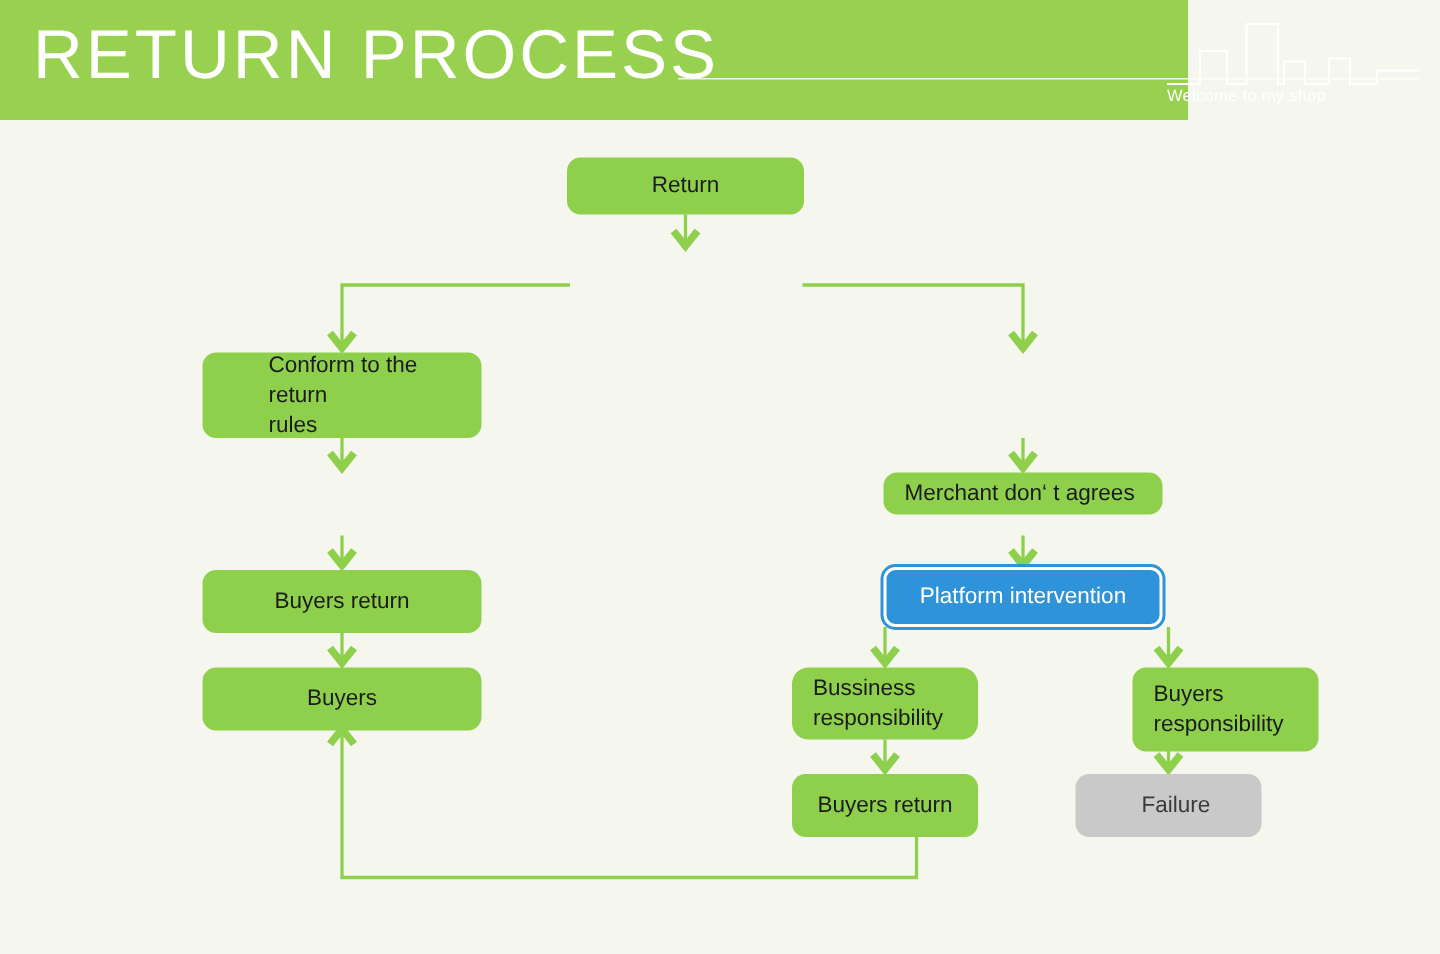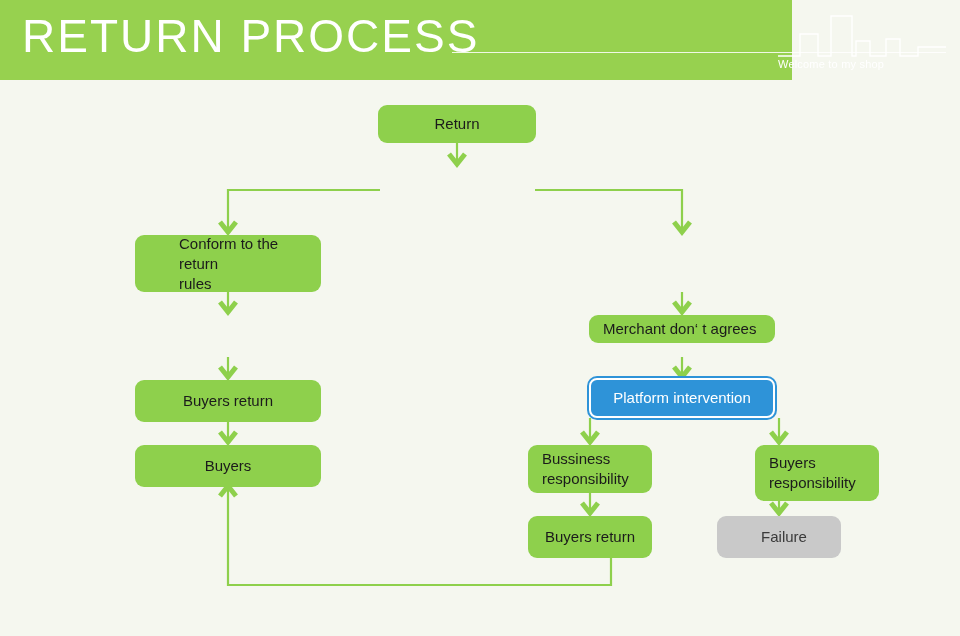--- a/index.html
+++ b/index.html
@@ -175,21 +175,21 @@
 
 
     <div class="node left" style="left:589px; top:235px; width:186px; height:28px;">
       <span>Merchant don‘ t agrees</span>
     </div>
 
     <div class="node highlight center" style="left:589px; top:298px; width:186px; height:40px;">
       <span>Platform intervention</span>
     </div>
 
-    <div class="node left" style="left:528px; top:365px; width:124px; height:48px;">
+    <div class="node left" style="left:528px; top:365px; width:124px; height:48px;border-radius:11px;">
       <span>Bussiness
 responsibility</span>
     </div>
 
     <div class="node left" style="left:755px; top:365px; width:124px; height:56px;">
       <span>Buyers
 responsibility</span>
     </div>
 
     <div class="node center" style="left:528px; top:436px; width:124px; height:42px;">

